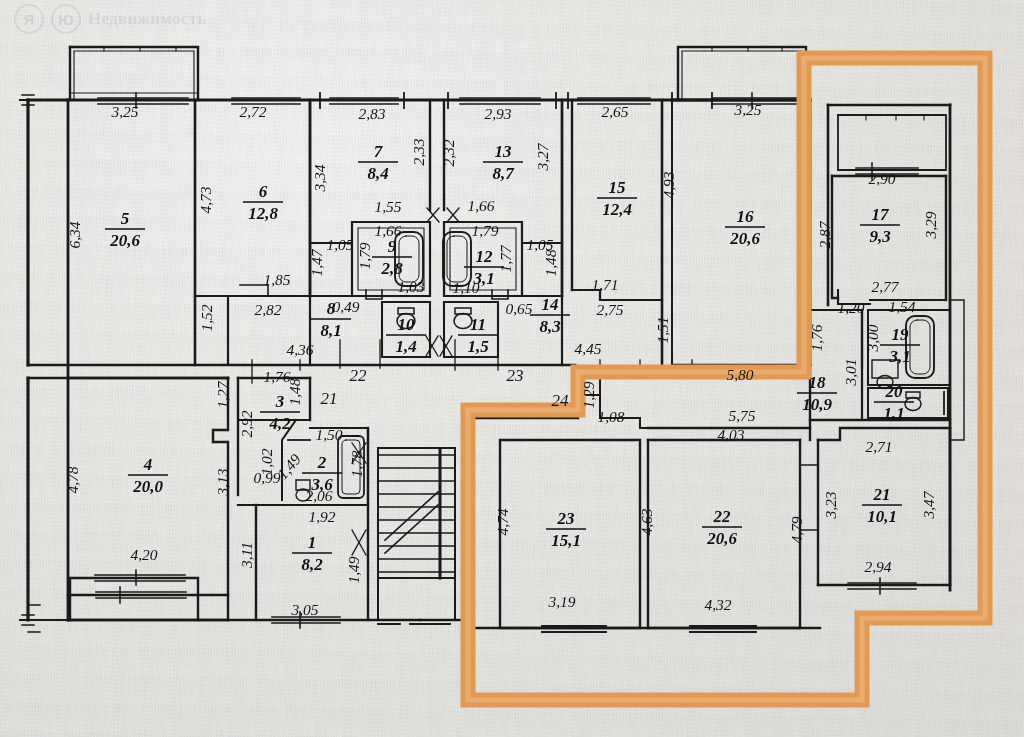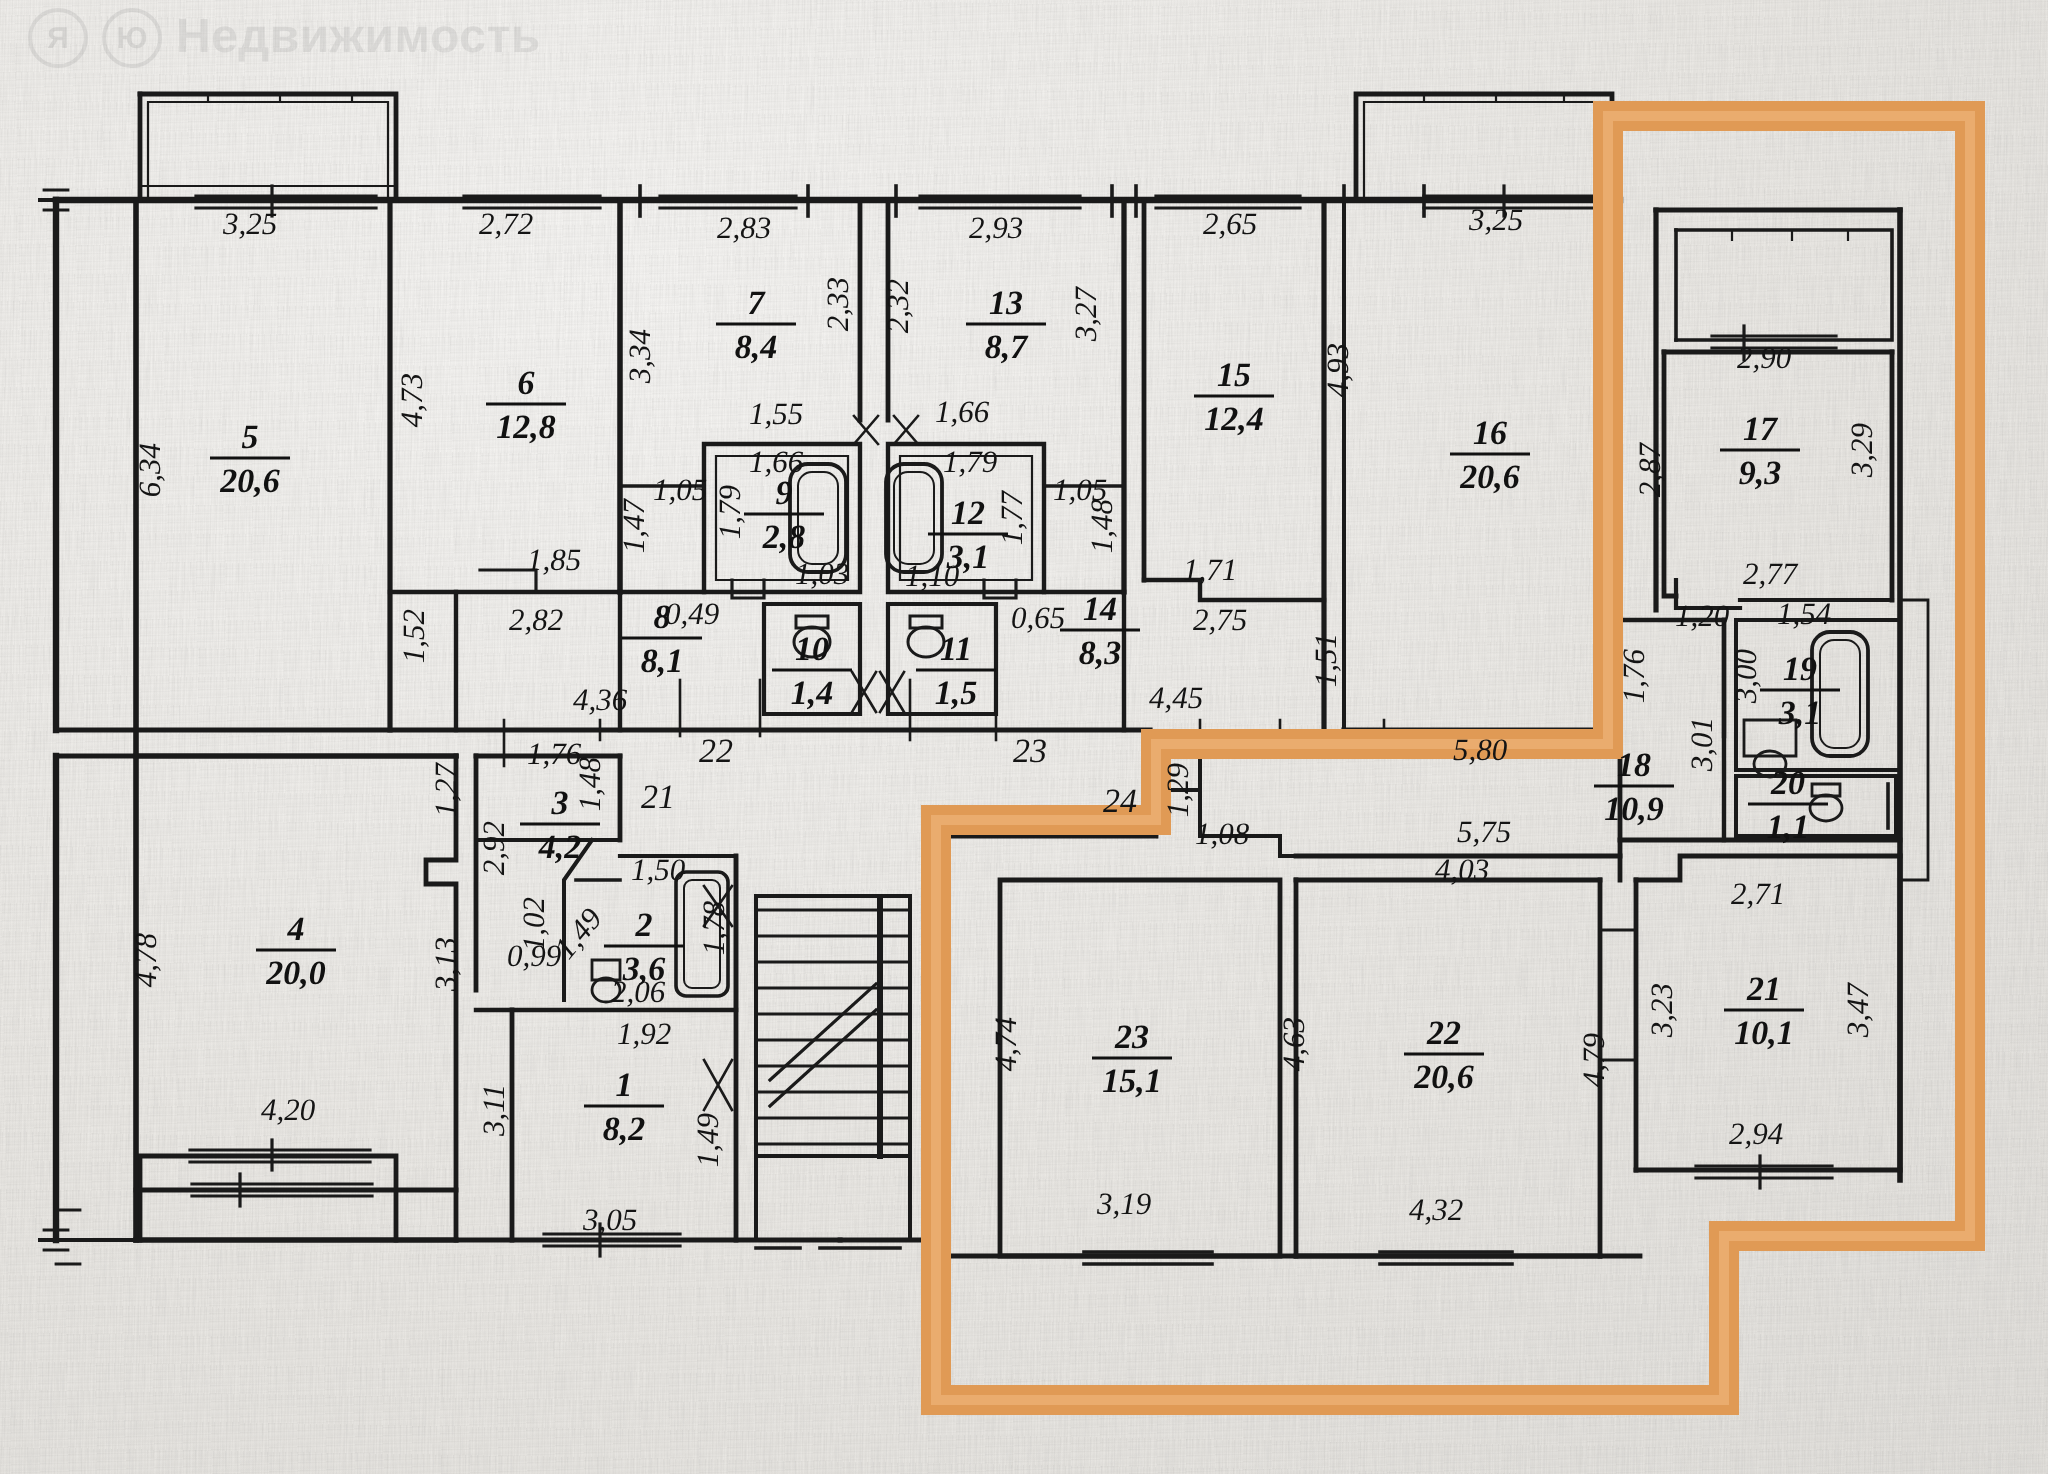--- a/index.html
+++ b/index.html
@@ -11,21 +11,21 @@
        repeating-linear-gradient(92deg, rgba(0,0,0,0.035) 0px, rgba(0,0,0,0.0) 1px, rgba(0,0,0,0.025) 2px, rgba(0,0,0,0.0) 3px),
        repeating-linear-gradient(178deg, rgba(0,0,0,0.03) 0px, rgba(0,0,0,0.0) 1px, rgba(0,0,0,0.02) 3px, rgba(0,0,0,0.0) 4px),
        radial-gradient(ellipse at 30% 20%, #f7f6f4 0%, #eceae6 55%, #e3e1dd 100%);
   }
   #grain{position:absolute;inset:0;opacity:.55;mix-blend-mode:multiply;}
   svg.plan{position:absolute;left:0;top:0;width:1024px;height:737px;}
   .wm{position:absolute;left:14px;top:4px;display:flex;align-items:center;gap:7px;
       opacity:.18;color:#6c6c6c;font-family:"Liberation Sans",sans-serif;}
   .wm .glyph{width:26px;height:26px;border-radius:50%;border:2px solid #8a8a8a;display:flex;
       align-items:center;justify-content:center;font-size:15px;font-weight:700;color:#7a7a7a;}
-  .wm .wtxt{font-size:24px;font-weight:700;letter-spacing:.3px;color:#8d8d8d;}
+  .wm .wtxt{font-size:17px;font-weight:700;letter-spacing:.3px;color:#8d8d8d;font-family:Liberation Serif, serif;}
 </style>
 </head>
 <body>
 
 <div id="stage">
   <div id="paper"></div>
 
   <svg id="grain" viewBox="0 0 1024 737" preserveAspectRatio="none">
     <defs>
       <filter id="fnoise">

